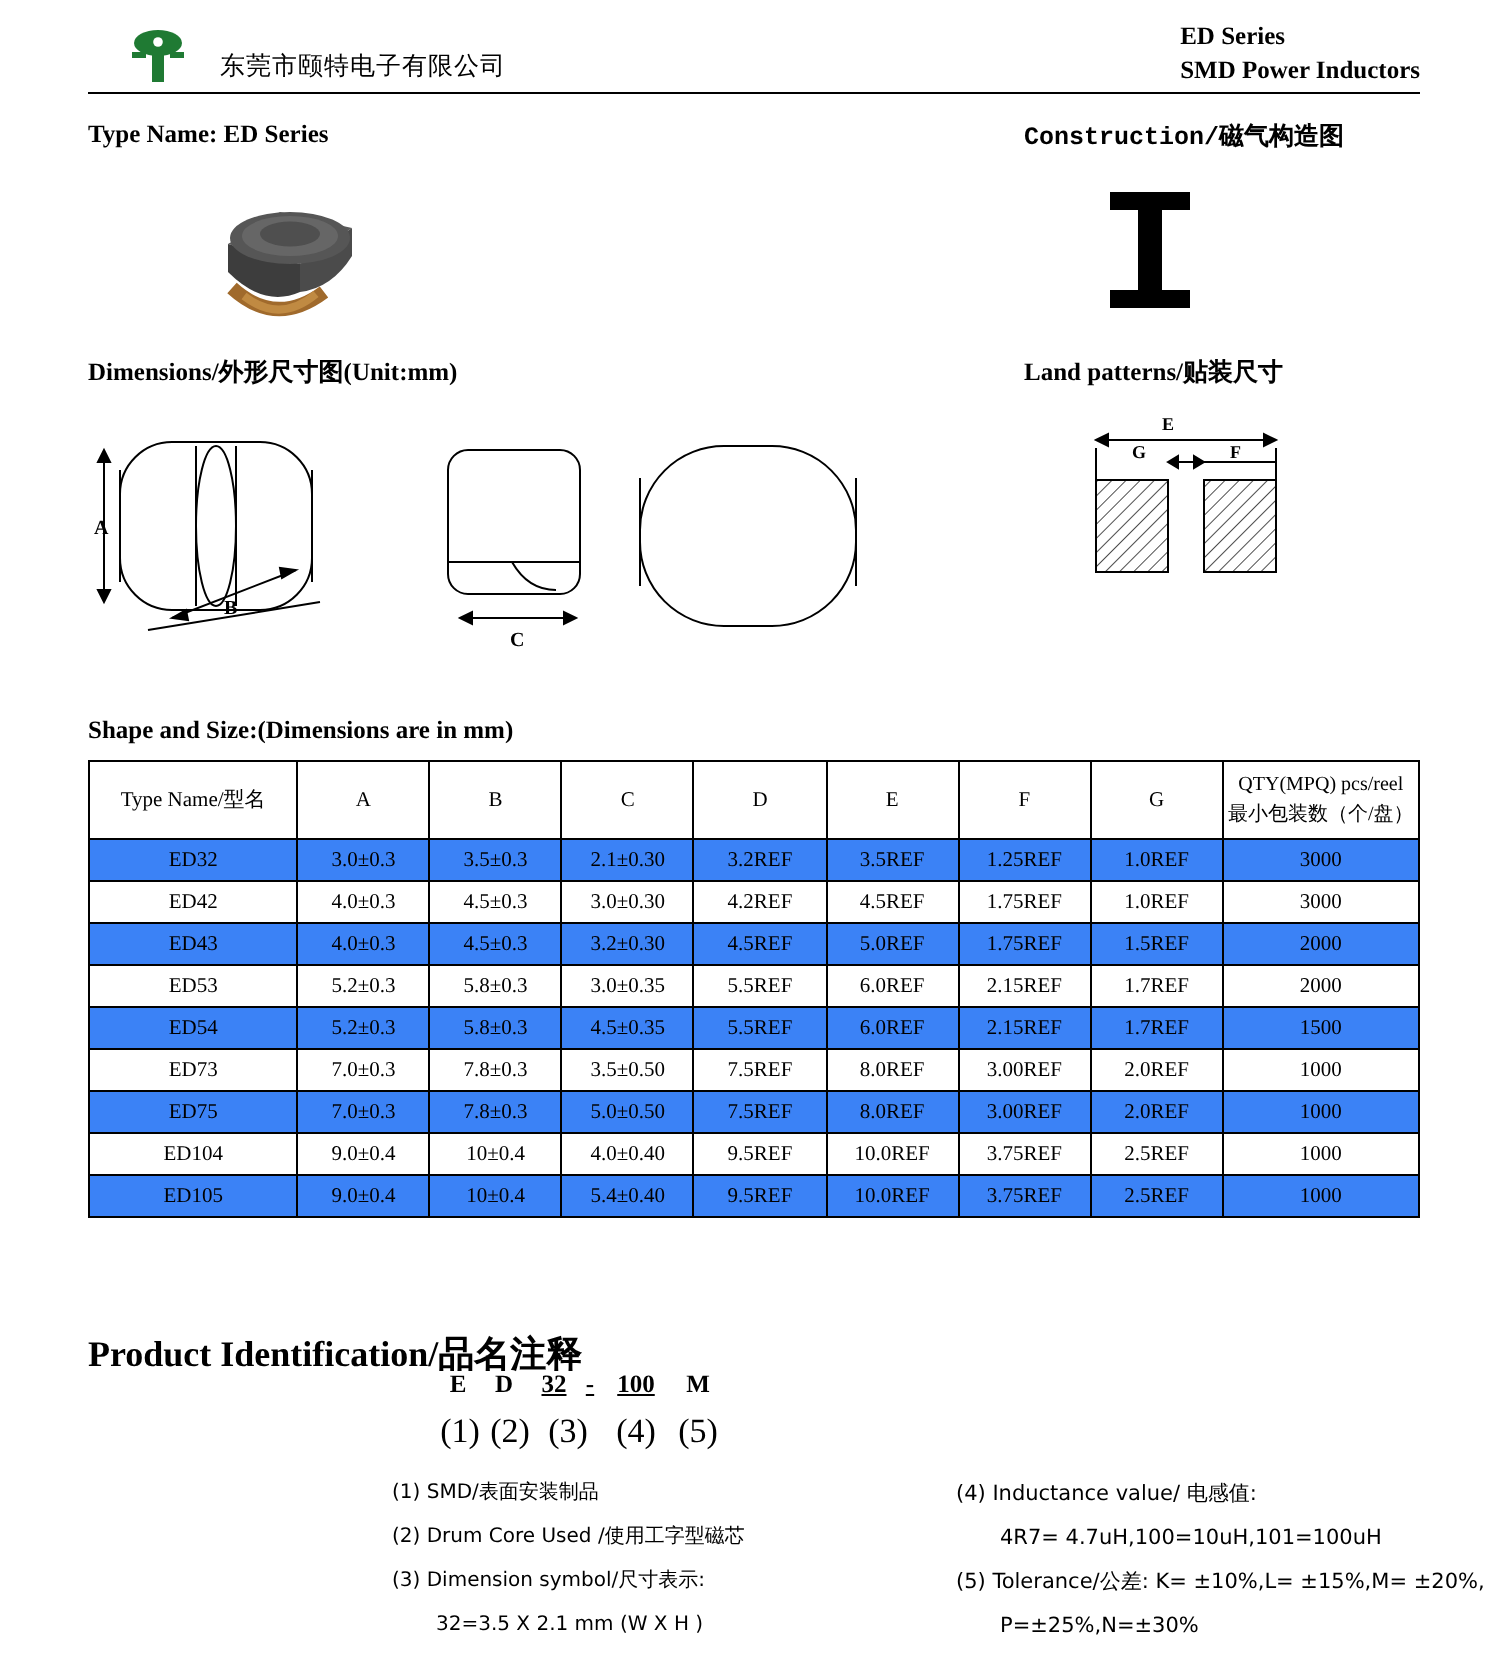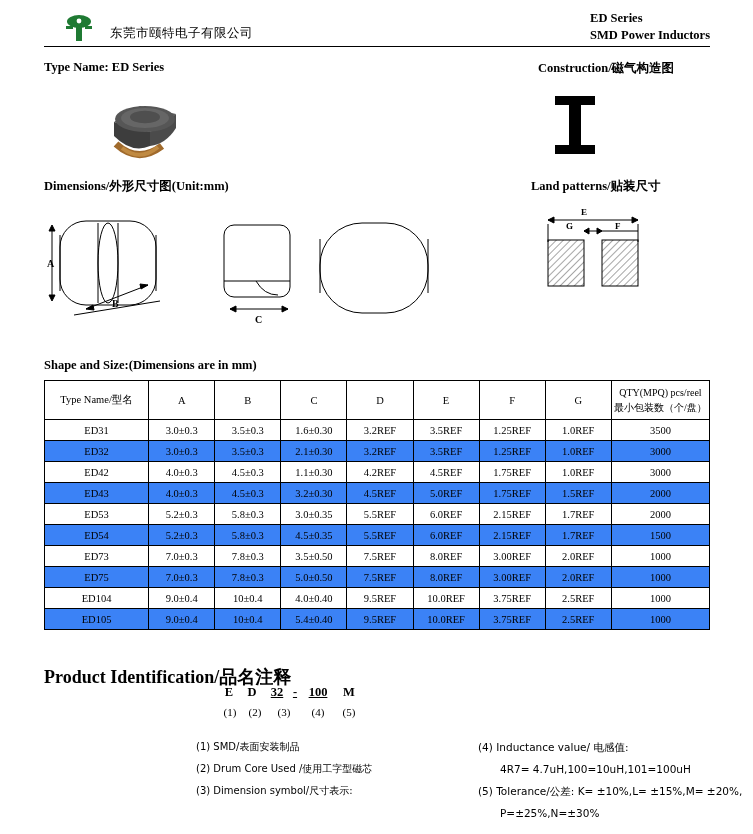--- a/index.html
+++ b/index.html
@@ -53,21 +53,21 @@
   table.spec tr.alt td{background:#3b82f6;}
   col.c0{width:104px;}
   col.cN{width:66px;}
   col.cq{width:98px;}
 
   
   .pid{position:absolute;left:44px;top:665px;font-weight:bold;font-size:18px;}
   .code{position:absolute;left:200px;top:685px;width:180px;font-size:12.5px;font-weight:bold;text-align:center;}
   .code span{display:inline-block;}
   .code .u{text-decoration:underline;}
-  .codenum{position:absolute;left:200px;top:706px;width:180px;font-size:11px;text-align:center;}
+  .codenum{position:absolute;left:200px;top:706px;width:180px;font-size:17px;text-align:center;}
   .codenum span{display:inline-block;}
 
   .notes-l{position:absolute;left:196px;top:736px;width:280px;font-size:10px;font-family:"DejaVu Sans",sans-serif;line-height:22px;}
   .notes-r{position:absolute;left:478px;top:736px;width:280px;font-size:10.5px;font-family:"DejaVu Sans",sans-serif;line-height:22px;}
   .ind{margin-left:22px;}
 </style>
 </head>
 <body>
 
 <div class="page">
@@ -101,21 +101,21 @@
     <polygon points="26,34 52,18 88,26 62,44" fill="#5a5a5a"></polygon>
 
     <path d="M26,34 L26,48 q18,18 36,10 L62,44 Z" fill="#3d3d3d"></path>
     <path d="M62,44 L62,58 q16,-2 26,-18 L88,26 Z" fill="#4b4b4b"></path>
 
     <ellipse cx="57" cy="31" rx="30" ry="13" fill="#565656"></ellipse>
     <ellipse cx="57" cy="30" rx="24" ry="10" fill="#666"></ellipse>
     <ellipse cx="57" cy="29" rx="15" ry="6.2" fill="#4f4f4f"></ellipse>
   </svg>
 
-  <div class="sect" style="left:538px;top:60px;">Construction/磁气构造图</div>
+  <div class="sect" style="left:512px;top:60px;font-family:Liberation Mono, monospace;">Construction/磁气构造图</div>
 
   <svg class="constr" viewBox="0 0 60 68">
     <rect x="10" y="4" width="40" height="9" fill="#000"></rect>
     <rect x="24" y="13" width="12" height="40" fill="#000"></rect>
     <rect x="10" y="53" width="40" height="9" fill="#000"></rect>
   </svg>
 
   <div class="sect" style="left:44px;top:178px;">Dimensions/外形尺寸图(Unit:mm)</div>
 
   <svg class="dimbox" viewBox="0 0 420 125">
@@ -149,21 +149,21 @@
 
       <path d="M318 18 h24 a42 42 0 0 1 42 42 v6 a42 42 0 0 1 -42 42 h-24 a42 42 0 0 1 -42 -42 v-6 a42 42 0 0 1 42 -42 z"></path>
       <line x1="276" y1="34" x2="276" y2="88"></line>
       <line x1="384" y1="34" x2="384" y2="88"></line>
     </g>
     <text x="3" y="62" font-size="10" font-family="Liberation Serif, serif" font-weight="bold">A</text>
     <text x="68" y="102" font-size="10" font-family="Liberation Serif, serif" font-weight="bold">B</text>
     <text x="211" y="118" font-size="10" font-family="Liberation Serif, serif" font-weight="bold">C</text>
   </svg>
 
-  <div class="sect" style="left:512px;top:178px;margin-left:19px;">Land patterns/贴装尺寸</div>
+  <div class="sect" style="left:512px;top:178px;">Land patterns/贴装尺寸</div>
 
   <svg class="landbox" viewBox="0 0 180 110">
     <defs>
       <pattern id="hatch" width="5" height="5" patternTransform="rotate(45)" patternUnits="userSpaceOnUse">
         <line x1="0" y1="0" x2="0" y2="5" stroke="#000" stroke-width="0.7"></line>
       </pattern>
     </defs>
     <rect x="28" y="42" width="36" height="46" fill="url(#hatch)" stroke="#000"></rect>
     <rect x="82" y="42" width="36" height="46" fill="url(#hatch)" stroke="#000"></rect>
     <g stroke="#000" fill="none" stroke-width="1">
@@ -206,47 +206,36 @@
         <th>E</th>
         <th>F</th>
         <th>G</th>
         <th class="qty">
           <div>QTY(MPQ) pcs/reel</div>
           <div>最小包装数（个/盘）</div>
         </th>
       </tr>
     </thead>
     <tbody id="spec-body">
-        <tr>
-          <td>ED31</td>
-          <td>3.0±0.3</td>
-          <td>3.5±0.3</td>
-          <td>1.6±0.30</td>
-          <td>3.2REF</td>
-          <td>3.5REF</td>
-          <td>1.25REF</td>
-          <td>1.0REF</td>
-          <td>3500</td>
-        </tr>
         <tr class="alt">
           <td>ED32</td>
           <td>3.0±0.3</td>
           <td>3.5±0.3</td>
           <td>2.1±0.30</td>
           <td>3.2REF</td>
           <td>3.5REF</td>
           <td>1.25REF</td>
           <td>1.0REF</td>
           <td>3000</td>
         </tr>
         <tr>
           <td>ED42</td>
           <td>4.0±0.3</td>
           <td>4.5±0.3</td>
-          <td>1.1±0.30</td>
+          <td>3.0±0.30</td>
           <td>4.2REF</td>
           <td>4.5REF</td>
           <td>1.75REF</td>
           <td>1.0REF</td>
           <td>3000</td>
         </tr>
         <tr class="alt">
           <td>ED43</td>
           <td>4.0±0.3</td>
           <td>4.5±0.3</td>
@@ -332,20 +321,21 @@
     <span style="width:22px">E</span><span style="width:24px">D</span><span class="u" style="width:26px">32</span><span class="u" style="width:10px">-</span><span class="u" style="width:36px">100</span><span style="width:26px">M</span>
   </div>
   <div class="codenum">
     <span style="width:24px">(1)</span><span style="width:26px">(2)</span><span style="width:32px">(3)</span><span style="width:36px">(4)</span><span style="width:26px">(5)</span>
   </div>
 
   <div class="notes-l">
     <div>(1) SMD/表面安装制品</div>
     <div>(2) Drum Core Used /使用工字型磁芯</div>
     <div>(3) Dimension symbol/尺寸表示:</div>
+    <div class="ind">32=3.5 X 2.1 mm (W X H )</div>
   </div>
 
   <div class="notes-r">
     <div>(4) Inductance value/ 电感值:</div>
     <div class="ind">4R7= 4.7uH,100=10uH,101=100uH</div>
     <div>(5) Tolerance/公差: K= ±10%,L= ±15%,M= ±20%,</div>
     <div class="ind">P=±25%,N=±30%</div>
   </div>
 
 </div>

